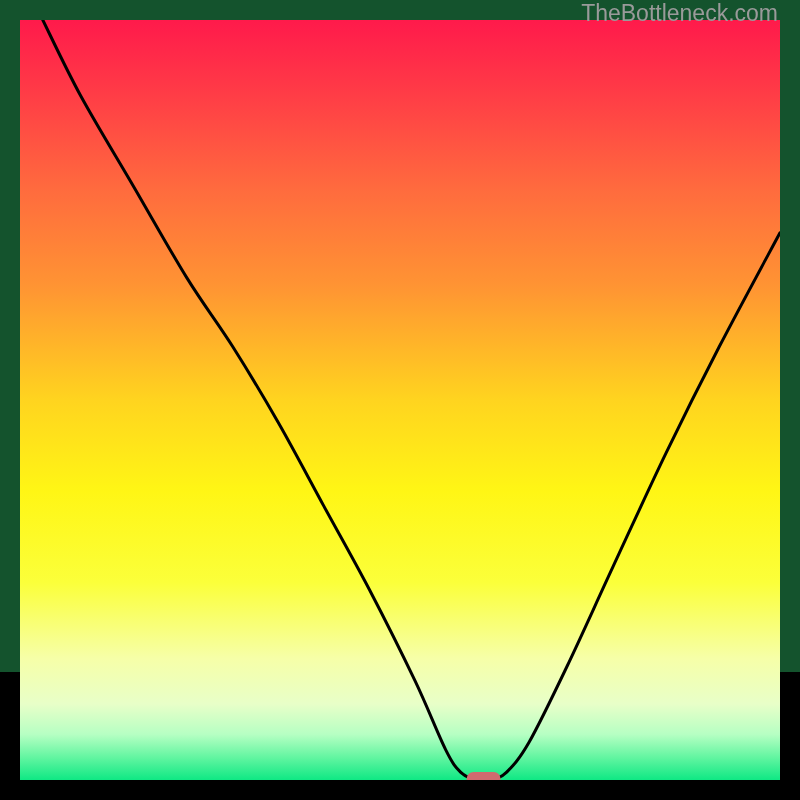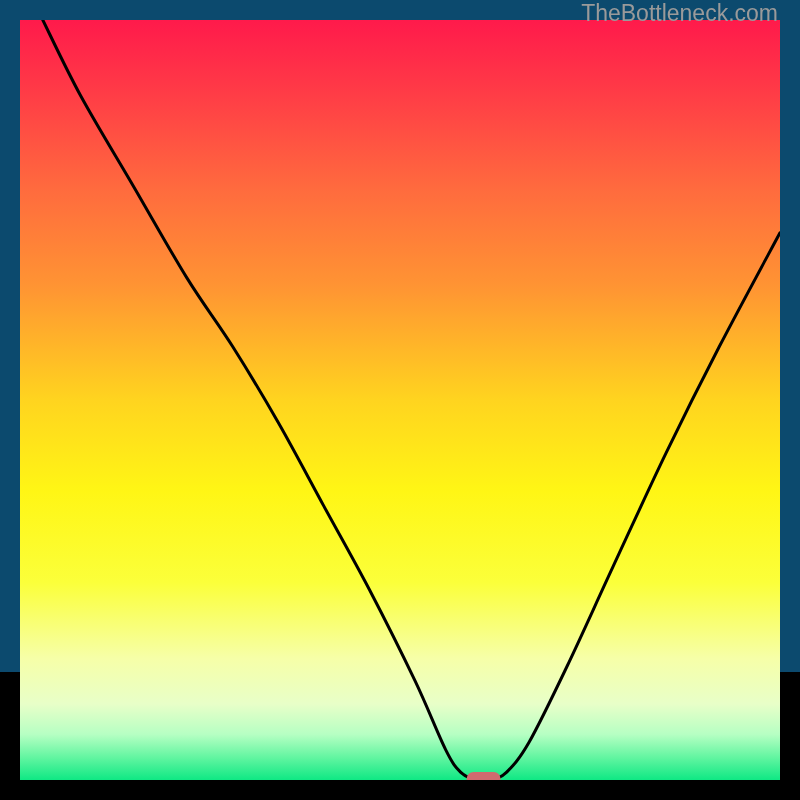--- a/index.html
+++ b/index.html
@@ -9,21 +9,21 @@
     height: 800px;
     background: #000;
     overflow: hidden;
     font-family: Arial, Helvetica, sans-serif;
   }
   .frame {
     position: absolute;
     left: 0; top: 0;
     width: 800px;
     height: 672px;
-    background: #0c4a6e;
+    background: #14532d;
     text-align: center;
   }
   .plot {
     position: absolute;
     left: 20px;
     top: 20px;
     width: 760px;
     height: 760px;
   }
   .watermark {

